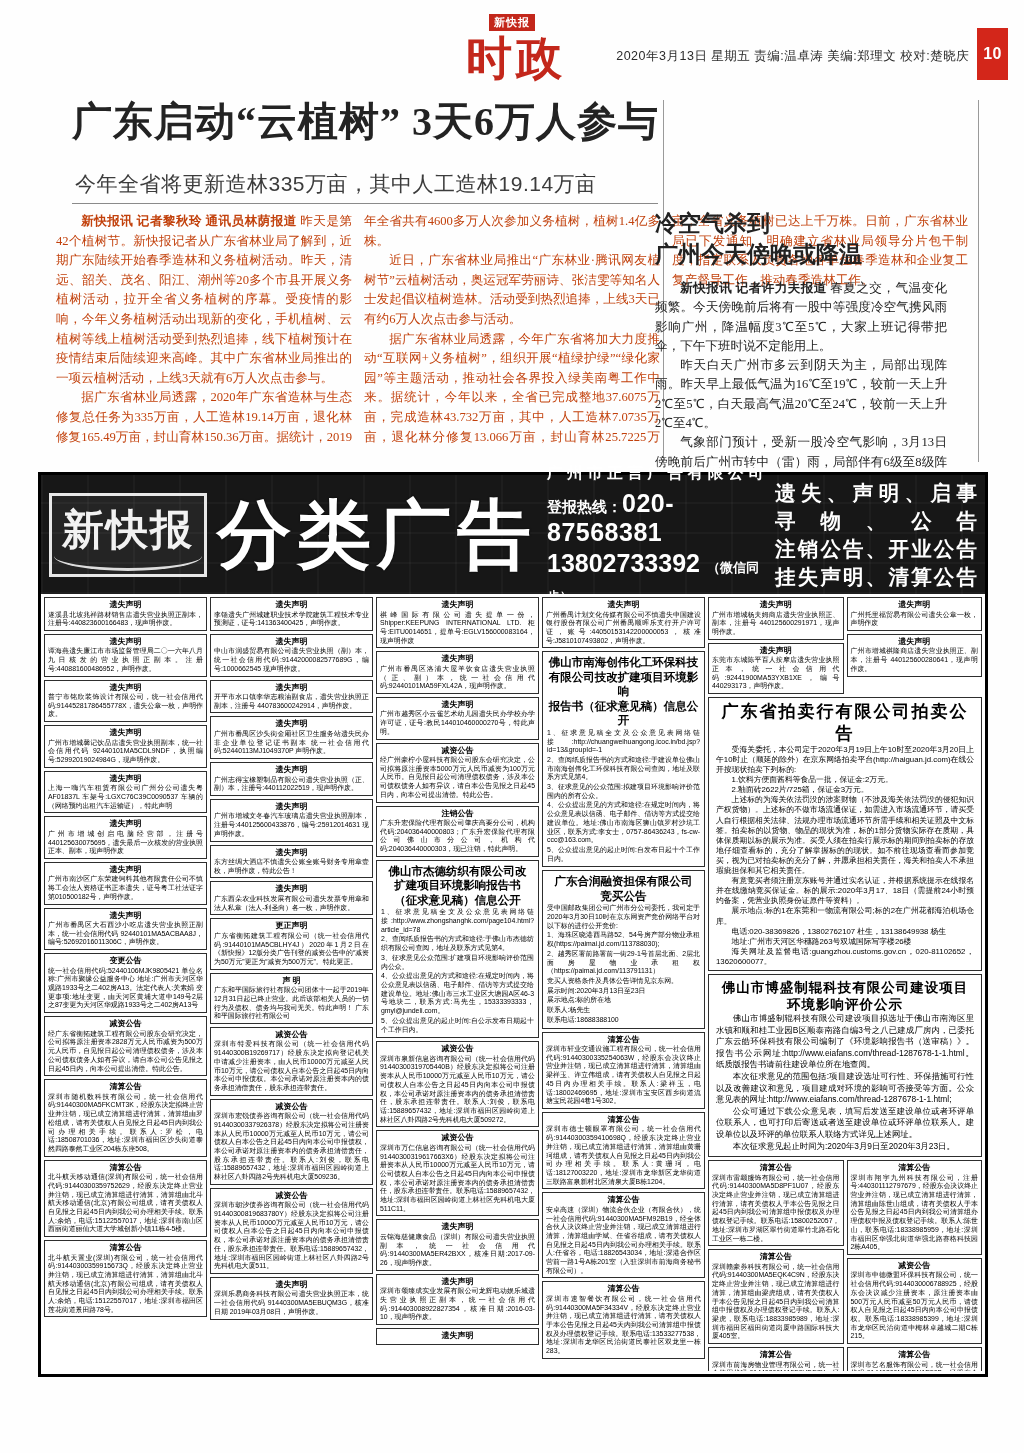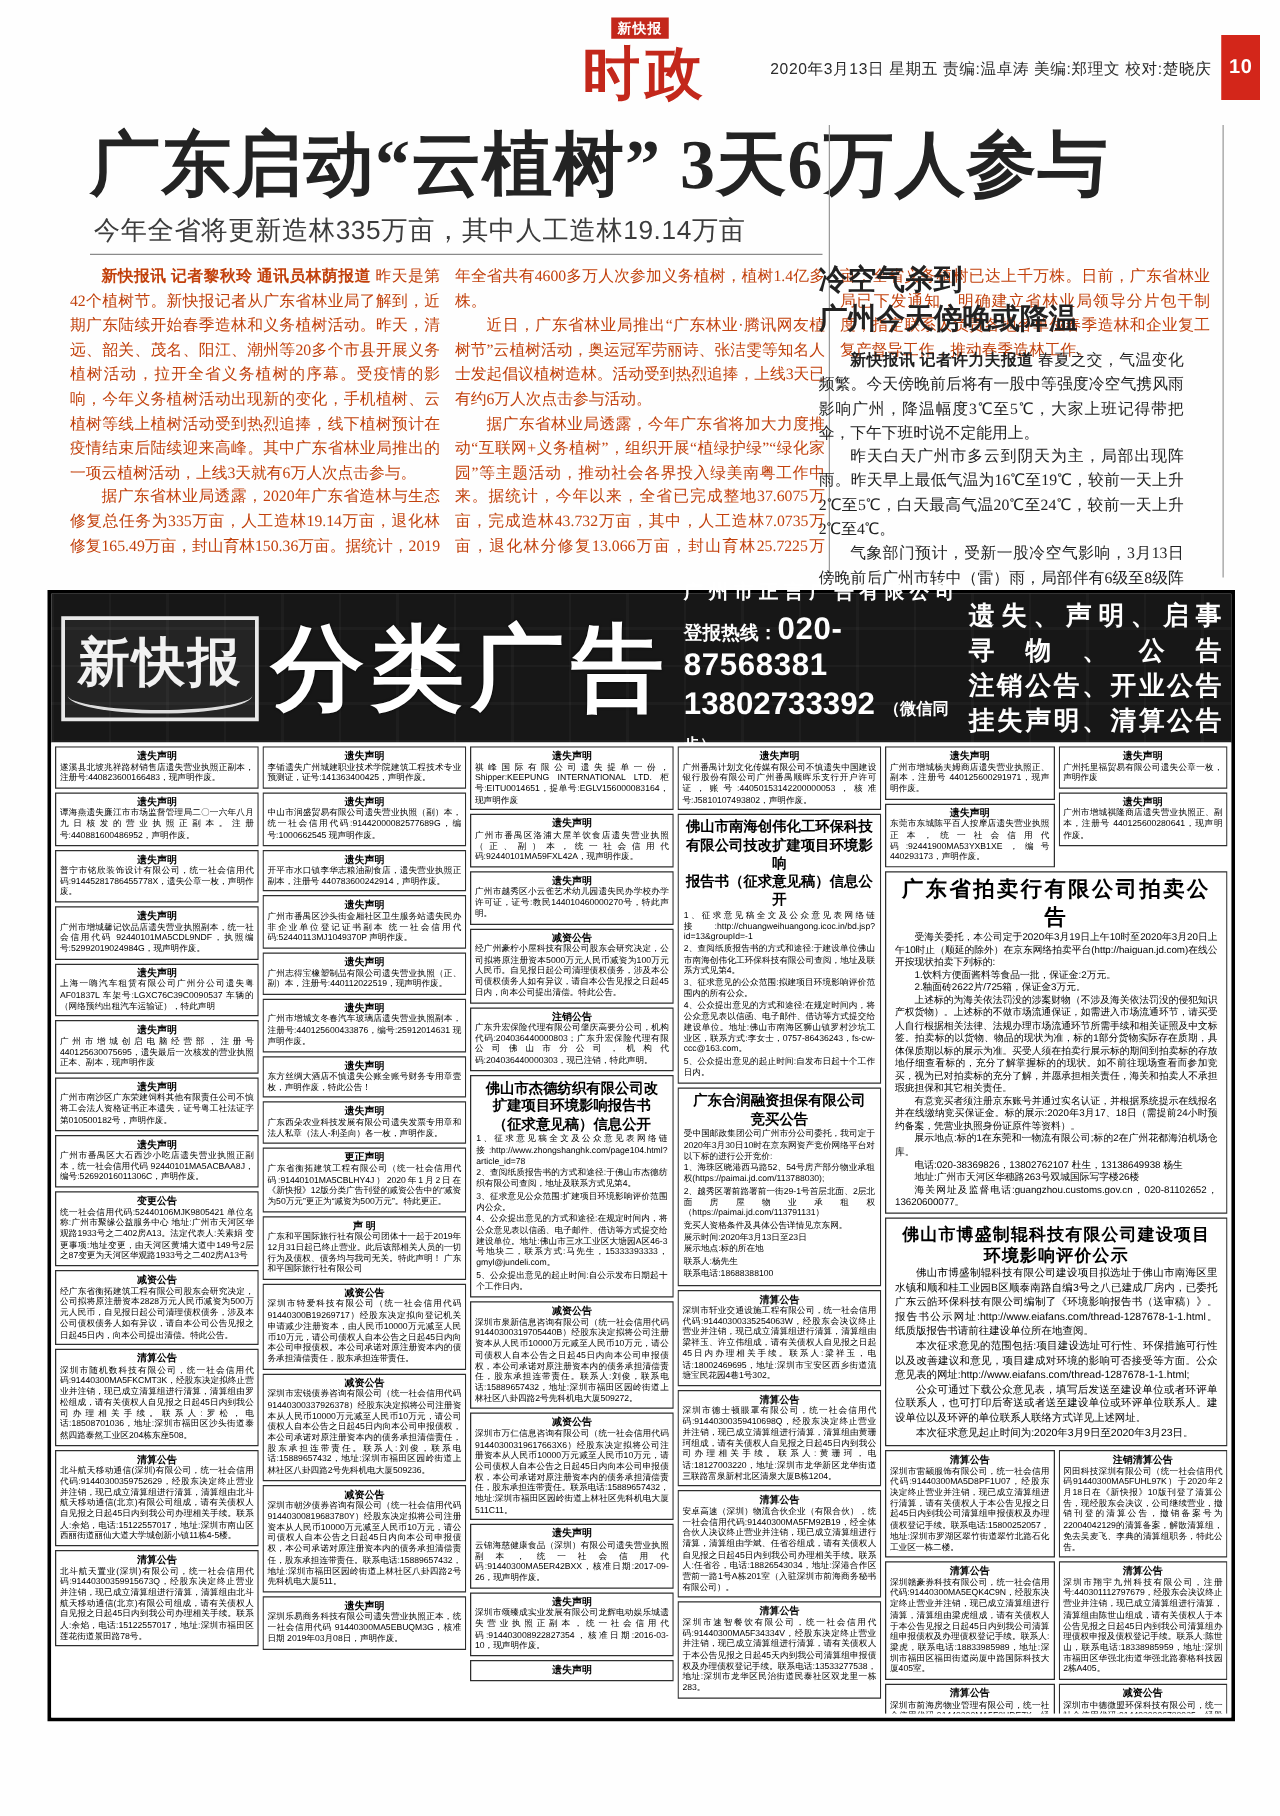--- a/index.html
+++ b/index.html
@@ -8,21 +8,21 @@
   
   .masthead-mini{position:absolute;left:489px;top:14px;background:#c3271b;color:#fff;
     font-size:11px;font-weight:bold;padding:1px 5px;letter-spacing:1px;}
   .section-label{position:absolute;left:466px;top:28px;color:#c3271b;font-size:46px;
     font-weight:900;font-family:"Liberation Serif",serif;letter-spacing:4px;}
   .header-right{position:absolute;left:580px;top:28px;width:428px;text-align:right;
     font-size:12.5px;color:#2b2b2b;letter-spacing:.5px;}
   .page-badge{display:inline-block;background:#d3261a;color:#fff;font-weight:bold;
     font-size:16px;padding:17px 6px;margin-left:8px;vertical-align:1px;}
   
-  .headline{position:absolute;left:72px;top:94px;width:780px;font-size:56px;font-weight:900;
+  .headline{position:absolute;left:72px;top:94px;width:780px;font-size:40px;font-weight:900;
     color:#232323;font-family:"Liberation Serif",serif;letter-spacing:1px;white-space:nowrap;}
   .subhead{position:absolute;left:75px;top:170px;font-size:21px;color:#3c3c3c;letter-spacing:.5px;}
   .subrule{position:absolute;left:72px;top:203px;width:586px;border-top:1px solid #8a8a8a;}
   .lead-cols{position:absolute;left:56px;top:212px;width:604px;height:252px;
     column-count:2;column-gap:12px;font-size:12.6px;line-height:19.6px;text-align:justify;color:#c2410c;
     font-family:"Liberation Serif",serif;}
   .lead-cols p{margin:0;text-indent:2em;}
   .lead-b{font-weight:bold;}
   .vrule1{position:absolute;left:663px;top:100px;width:1px;height:362px;background:#9a9a9a;}
   .vrule2{position:absolute;left:978px;top:100px;width:1px;height:362px;background:#9a9a9a;}
@@ -514,26 +514,20 @@
               <div class="ad">
                 <div class="t">
                   <div>清算公告</div>
                 </div>
                 <p>深圳市博恒翔泰供应链有限公司，统一社会信用代码:91440300326389762，经股东决定终止营业并注销，现已组成清算组进行清算，请有关债权人于本公告见报之日起45天内到我公司清算组申报债权及办理债权登记手续。联系电话:18838985989，地址:深圳市南山区沙河街23号侨城豪苑A区2-1706。</p>
               </div>
             </div>
             <div class="ncol">
               <div class="ad">
                 <div class="t">
-                  <div>注销清算公告</div>
-                </div>
-                <p>冈田科技深圳有限公司（统一社会信用代码91440300MA5FUHL97K）于2020年2月18日在《新快报》10版刊登了清算公告，现经股东会决议，公司继续营业，撤销刊登的清算公告，撤销备案号为22004042129的清算备案，解散清算组，免去吴麦飞、李典的清算组职务，特此公告。</p>
-              </div>
-              <div class="ad">
-                <div class="t">
                   <div>清算公告</div>
                 </div>
                 <p>深圳市翔宇九州科技有限公司，注册号:440301112797679，经股东会决议终止营业并注销，现已成立清算组进行清算，清算组由陈世山组成，请有关债权人于本公告见报之日起45日内到我公司清算组办理债权申报及债权登记手续。联系人:陈世山，联系电话:18338985959，地址:深圳市福田区华强北街道华强北路赛格科技园2栋A405。</p>
               </div>
               <div class="ad">
                 <div class="t">
                   <div>减资公告</div>
                 </div>
                 <p>深圳市中德微盟环保科技有限公司，统一社会信用代码:9144030006788925，经股东会决议减少注册资本，原注册资本由500万元人民币减至50万元人民币，请债权人自见报之日起45日内向本公司申报债权。联系电话:18338985399，地址:深圳市龙华区民治街道中梅林卓越城二期C栋215。</p>
               </div>

